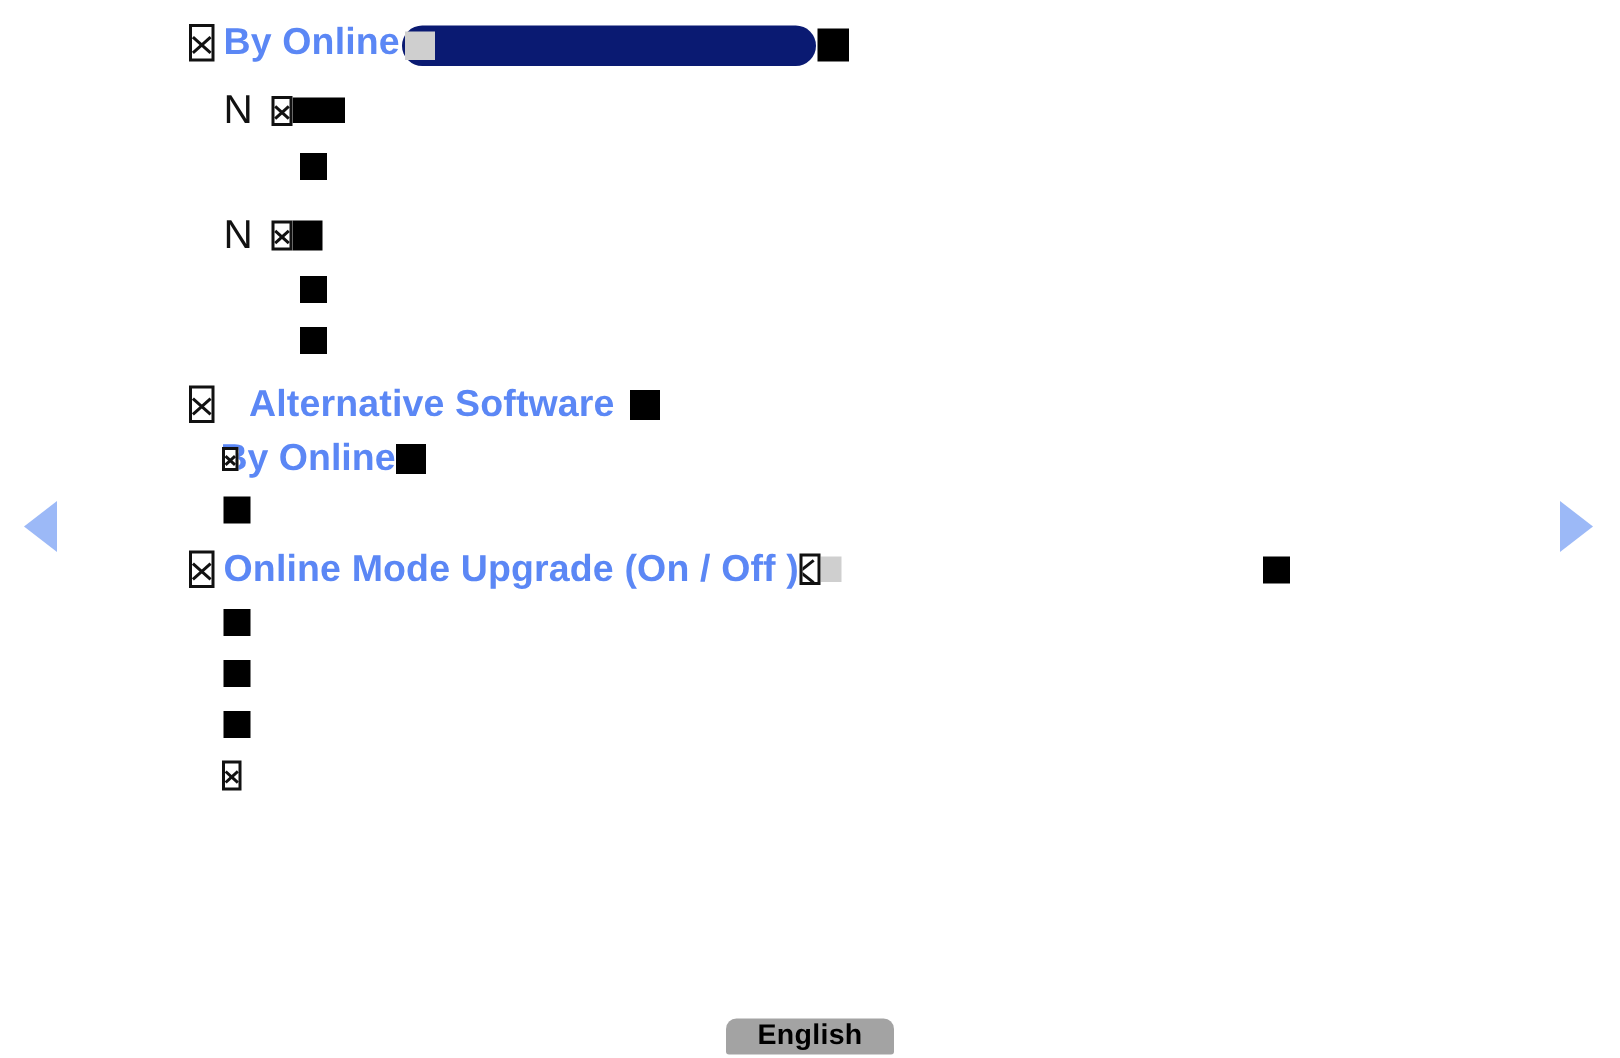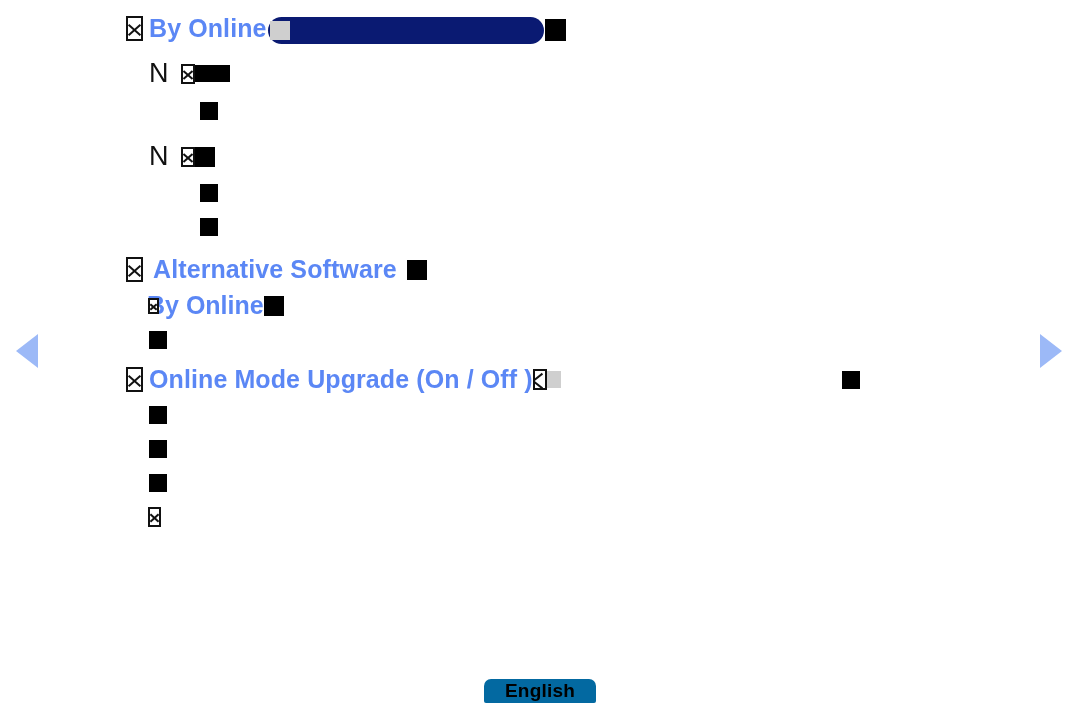--- a/index.html
+++ b/index.html
@@ -129,21 +129,21 @@
   }
   #nav-next {
     border-top:17px solid transparent;
     border-bottom:17px solid transparent;
     border-left:22px solid #9cb9f7;
   }
 
   
   #language-button {
     position:absolute;
-    background:#0369a1;
+    background:#a3a3a3;
     border-top-left-radius:7px;
     border-top-right-radius:7px;
     border-bottom-left-radius:2px;
     border-bottom-right-radius:2px;
     display:flex;
     align-items:center;
     justify-content:center;
     color:#000000;
     font-size:19px;
     font-weight:bold;
@@ -182,21 +182,21 @@
     <span class="tofu" style="width:14px;height:20px;margin-left:12px;"></span>
     <span class="blk" style="width:20px;height:20px;"></span>
   </div>
 
   <span class="blk abs" style="left:200px; top:184px; width:18px; height:18px;"></span>
   <span class="blk abs" style="left:200px; top:218px; width:18px; height:18px;"></span>
 
   
   <div class="row" style="left:126px; top:257px;">
     <span class="tofu" style="width:17px;height:25px;"></span>
-    <span class="label" style="margin-left:10px;">Alternative Software</span>
+    <span class="label" style="margin-left:23px;">Alternative Software</span>
     <span class="blk" style="width:20px;height:20px;margin-left:10px;"></span>
   </div>
 
   
   <div class="row" style="left:147px; top:293px;">
     <span style="position:relative; display:inline-flex; align-items:center;">
       <span class="label-sub">By Online</span>
       <span class="tofu" style="width:11px;height:16px;position:absolute;left:1px;top:5px;"></span>
     </span>
     <span class="blk" style="width:20px;height:20px;"></span>

